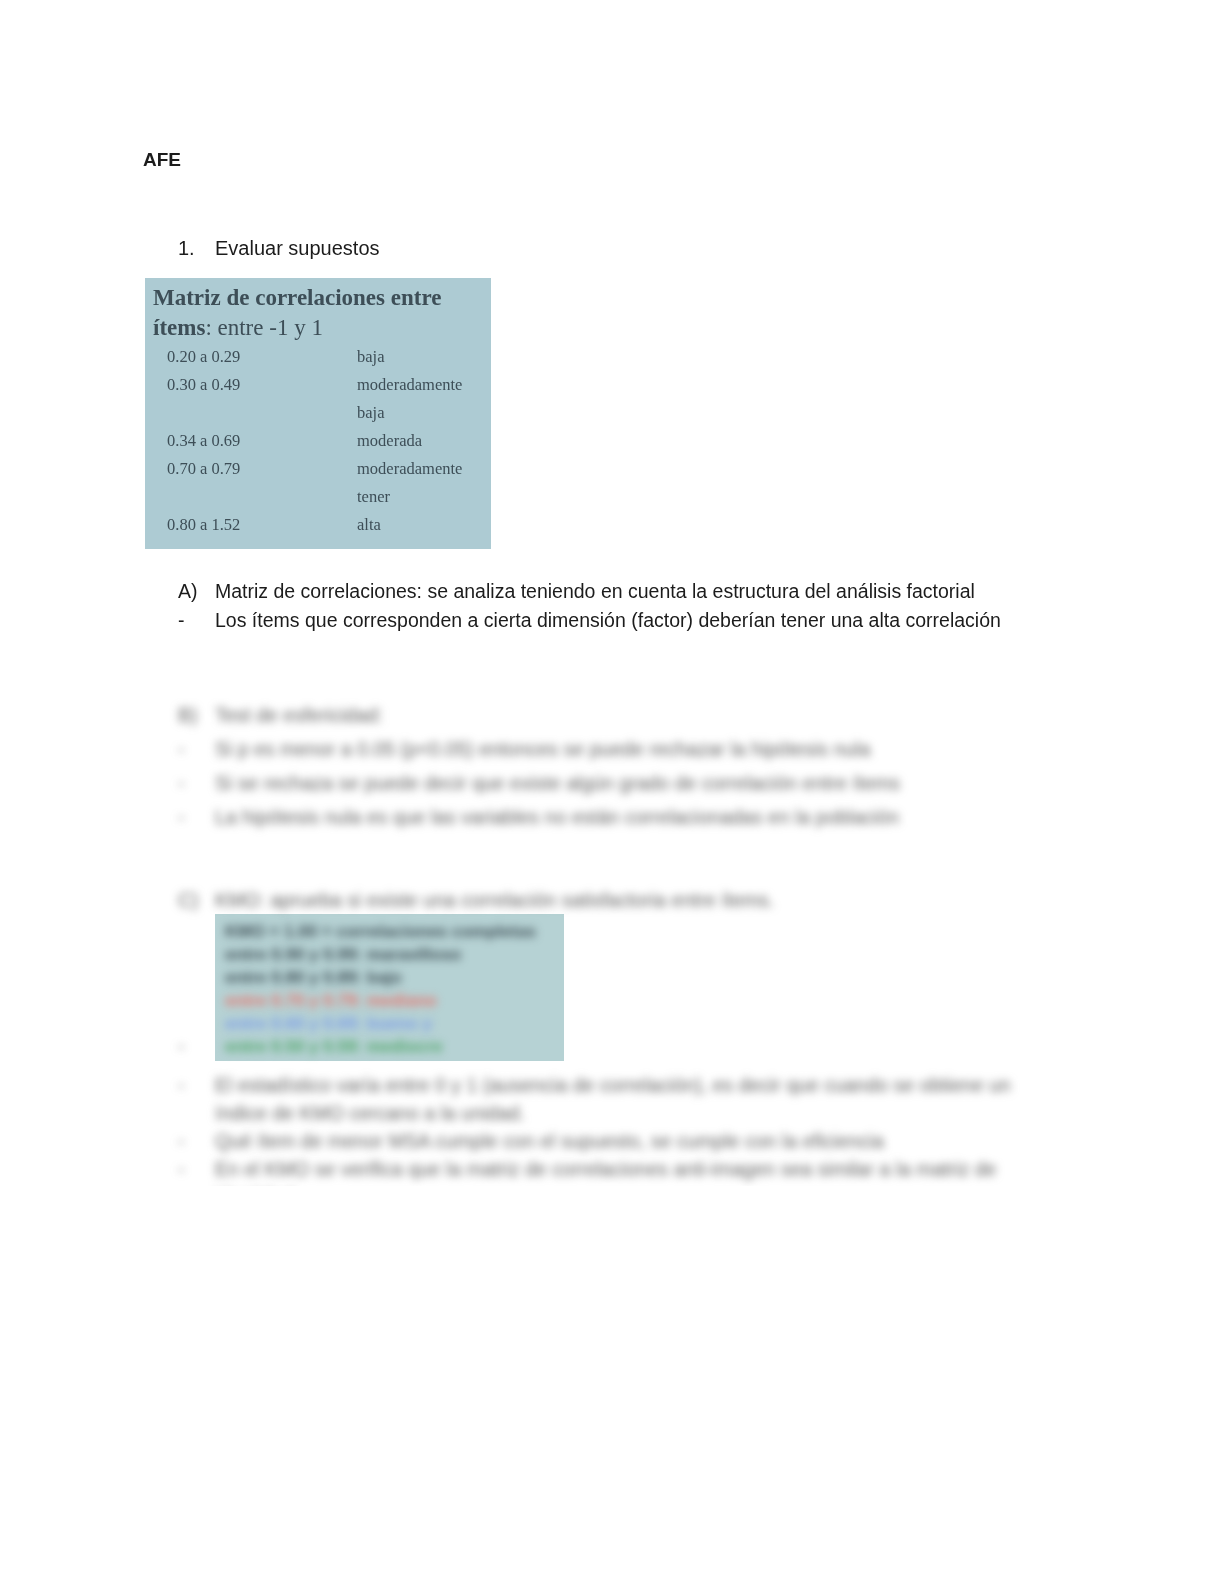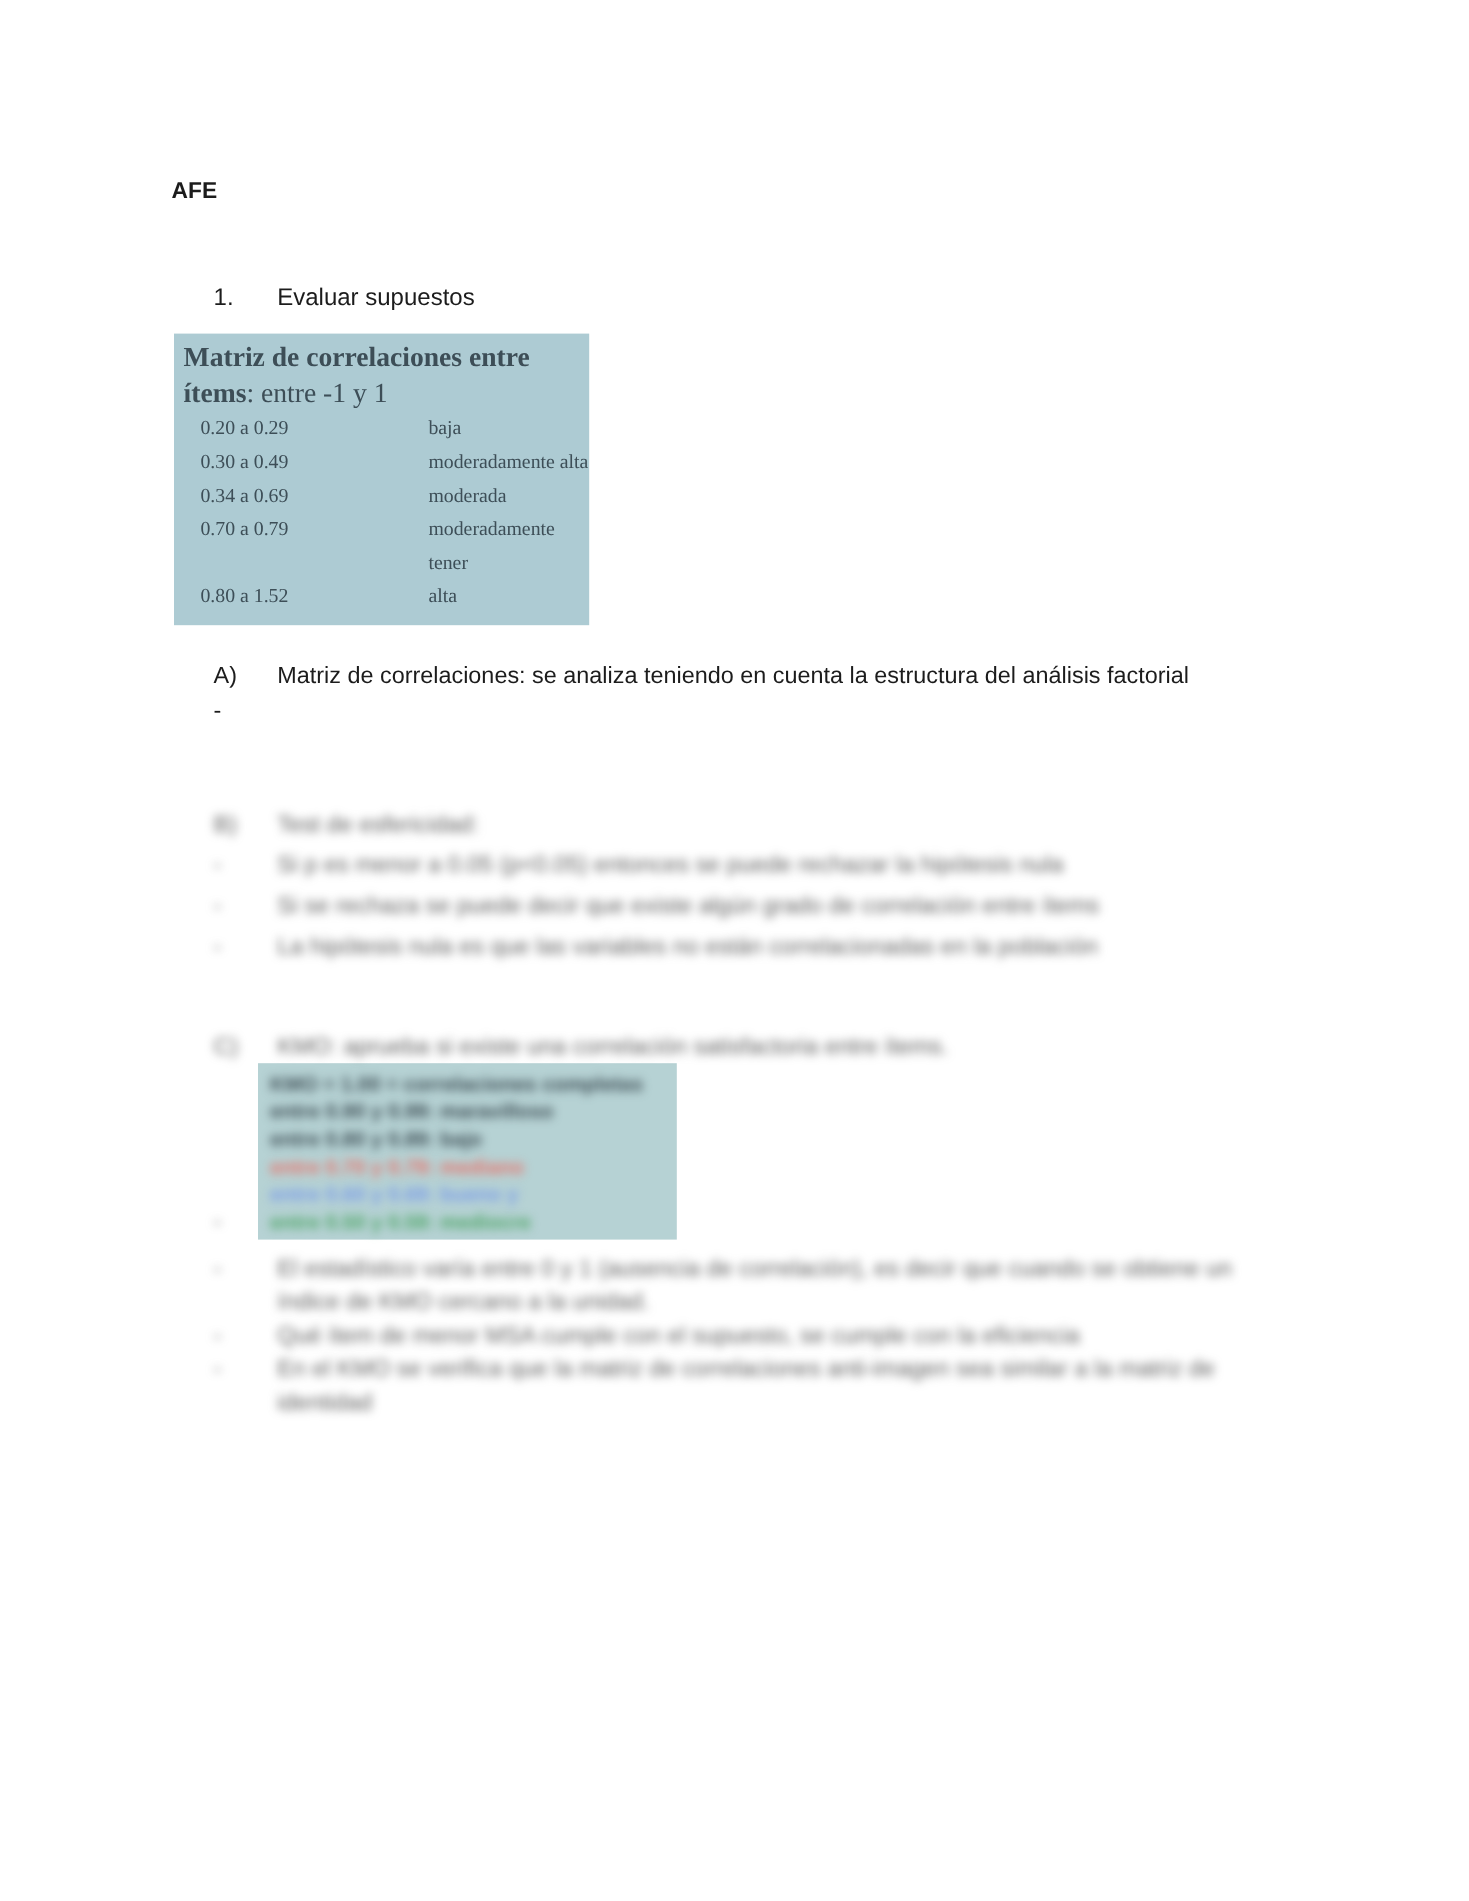--- a/index.html
+++ b/index.html
@@ -7,21 +7,21 @@
     position:relative;
     width:1224px;height:1186px;
     background:#ffffff;
     overflow:hidden;
     font-family:"Liberation Sans",sans-serif;
     color:#1c1c1c;
   }
   .doc-title{margin:148px 0 0 143px;font-size:19px;font-weight:bold;line-height:23px;}
   .num-item{display:flex;margin:64px 0 0 178px;font-size:20px;line-height:26px;}
   .marker{width:37px;flex:none;}
-  .row-text{max-width:845px;margin-left:16px;}
+  .row-text{max-width:845px;}
 
   
   .corr-table{
     margin:17px 0 0 145px;
     width:346px;
     box-sizing:border-box;
     padding:5px 0 10px 0;
     font-family:"Liberation Serif",serif;
     color:#3d4e57;
   }
@@ -76,21 +76,21 @@
   <div class="corr-table" style="background-color: rgb(173, 203, 211);">
     <div class="t-title">
       <span class="tb">Matriz de correlaciones entre ítems</span><span>: entre -1 y 1</span>
     </div>
     <div class="t-row">
       <span class="t-c1">0.20 a 0.29</span>
       <span>baja</span>
     </div>
     <div class="t-row">
       <span class="t-c1">0.30 a 0.49</span>
-      <span>moderadamente alta</span>
+      <span>moderadamente baja</span>
     </div>
     <div class="t-row">
       <span class="t-c1">0.34 a 0.69</span>
       <span>moderada</span>
     </div>
     <div class="t-row">
       <span class="t-c1">0.70 a 0.79</span>
       <span>moderadamente tener</span>
     </div>
     <div class="t-row">
@@ -99,20 +99,21 @@
     </div>
   </div>
 
   <div class="item-block">
     <div class="item-row">
       <span class="marker">A)</span>
       <span class="row-text">Matriz de correlaciones: se analiza teniendo en cuenta la estructura del análisis factorial</span>
     </div>
     <div class="item-row">
       <span class="marker">-</span>
+      <span class="row-text">Los ítems que corresponden a cierta dimensión (factor) deberían tener una alta correlación</span>
     </div>
   </div>
 
   <div class="b-section sec-b">
     <div class="b-row">
       <span class="marker blur">B)</span>
       <span class="row-text blur">Test de esfericidad:</span>
     </div>
     <div class="b-row gap">
       <span class="marker blur">-</span>

